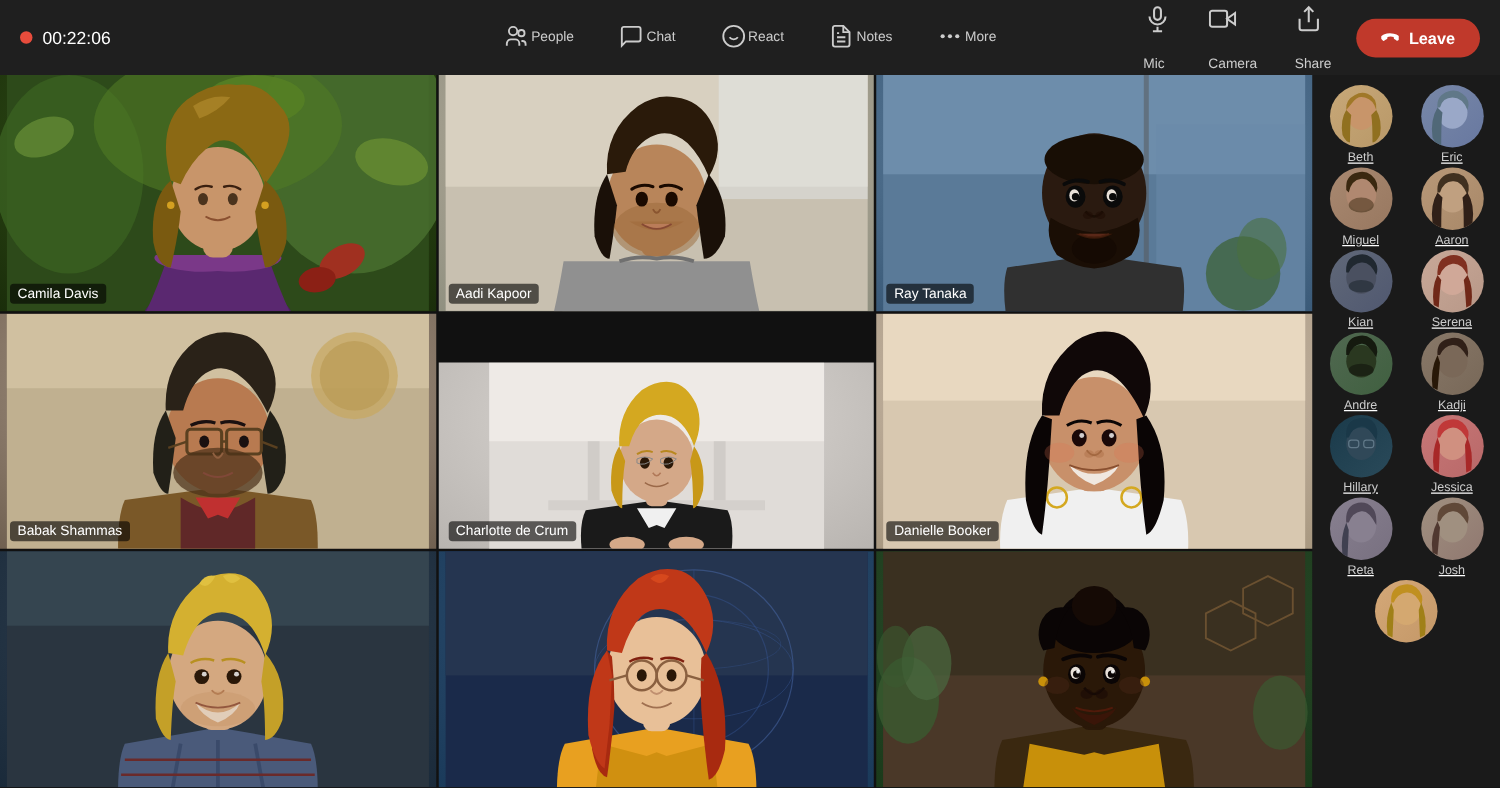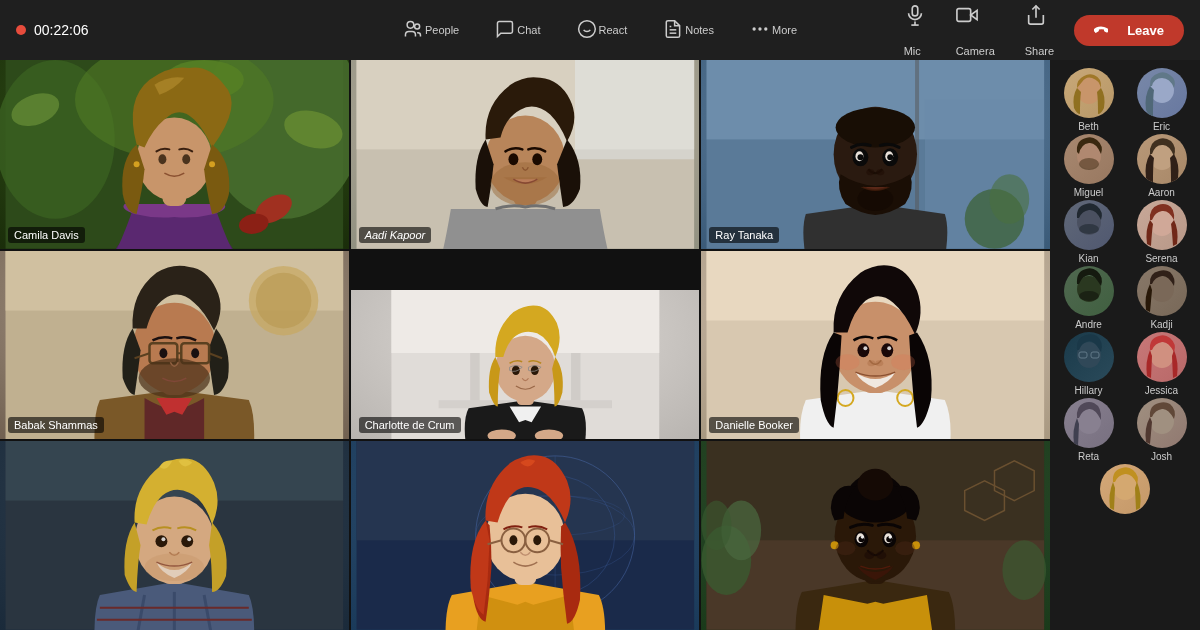--- a/index.html
+++ b/index.html
@@ -90,21 +90,21 @@
       background: #c0392b;
       color: #fff;
       border: none;
       border-radius: 20px;
       padding: 8px 20px;
       font-size: 13px;
       font-weight: 600;
       cursor: pointer;
       display: flex;
       align-items: center;
-      gap: 19px;
+      gap: 8px;
     }
 
     
     #main-content {
       display: flex;
       width: 100%;
       height: 570px;
     }
 
     
@@ -167,20 +167,21 @@
       gap: 4px;
       width: 100%;
       justify-content: space-around;
     }
 
     .sidebar-item {
       display: flex;
       flex-direction: column;
       align-items: center;
       gap: 3px;
+      text-decoration: underline;
     }
 
     .sidebar-avatar {
       width: 50px;
       height: 50px;
       border-radius: 50%;
       overflow: hidden;
       background: #333;
       display: flex;
       align-items: center;
@@ -211,21 +212,21 @@
     .av-extra { background: linear-gradient(135deg, #d4a878, #c49868); }
 
     
     .face-svg {
       width: 100%;
       height: 100%;
     }
 
     
     .cell-camila { background: radial-gradient(ellipse at 50% 30%, #4a6a2a 0%, #2d4a15 40%, #1a2d0a 100%); }
-    .cell-aadi { background: radial-gradient(ellipse at 50% 30%, #c8bfb0 0%, #b0a898 40%, #909080 100%); font-style: italic; }
+    .cell-aadi { background: radial-gradient(ellipse at 50% 30%, #c8bfb0 0%, #b0a898 40%, #909080 100%); }
     .cell-ray { background: radial-gradient(ellipse at 50% 30%, #7a9ab8 0%, #5a7a98 40%, #3a5a78 100%); }
     .cell-babak { background: radial-gradient(ellipse at 50% 30%, #c0b0a0 0%, #a09080 40%, #706050 100%); }
     .cell-charlotte { background: radial-gradient(ellipse at 50% 30%, #e8e4e0 0%, #d0ccc8 40%, #b8b4b0 100%); margin-top: 39px; }
     .cell-danielle { background: radial-gradient(ellipse at 50% 30%, #e0d0c0 0%, #c8b8a8 40%, #a89880 100%); }
     .cell-guy { background: radial-gradient(ellipse at 50% 30%, #3a4a5a 0%, #2a3a4a 40%, #1a2a3a 100%); }
     .cell-avatar2 { background: radial-gradient(ellipse at 50% 30%, #3a5a7a 0%, #2a4a6a 40%, #1a3a5a 100%); }
     .cell-avatar3 { background: radial-gradient(ellipse at 50% 30%, #3a5a3a 0%, #2a4a2a 40%, #1a3a1a 100%); }
   </style>
 </head>
 <body>

